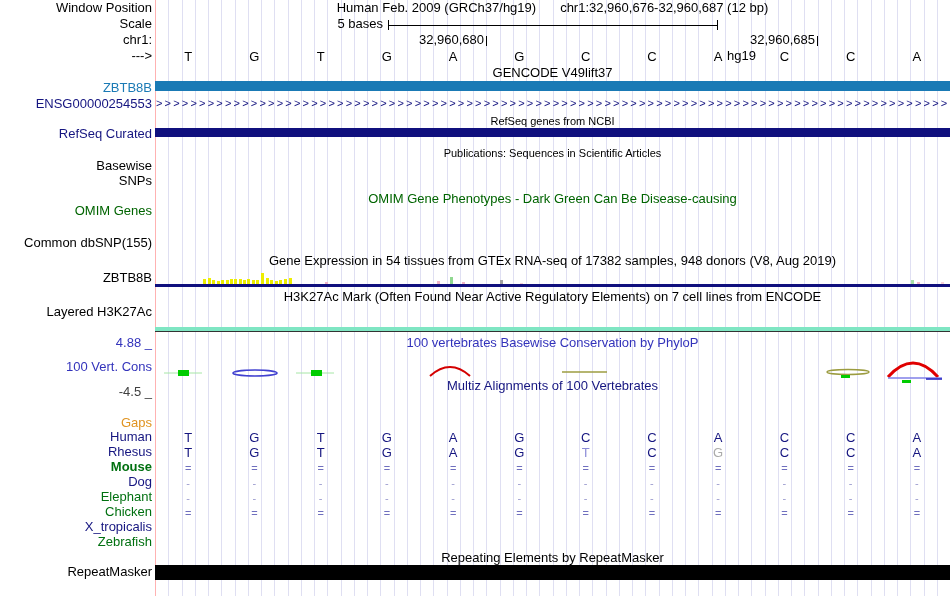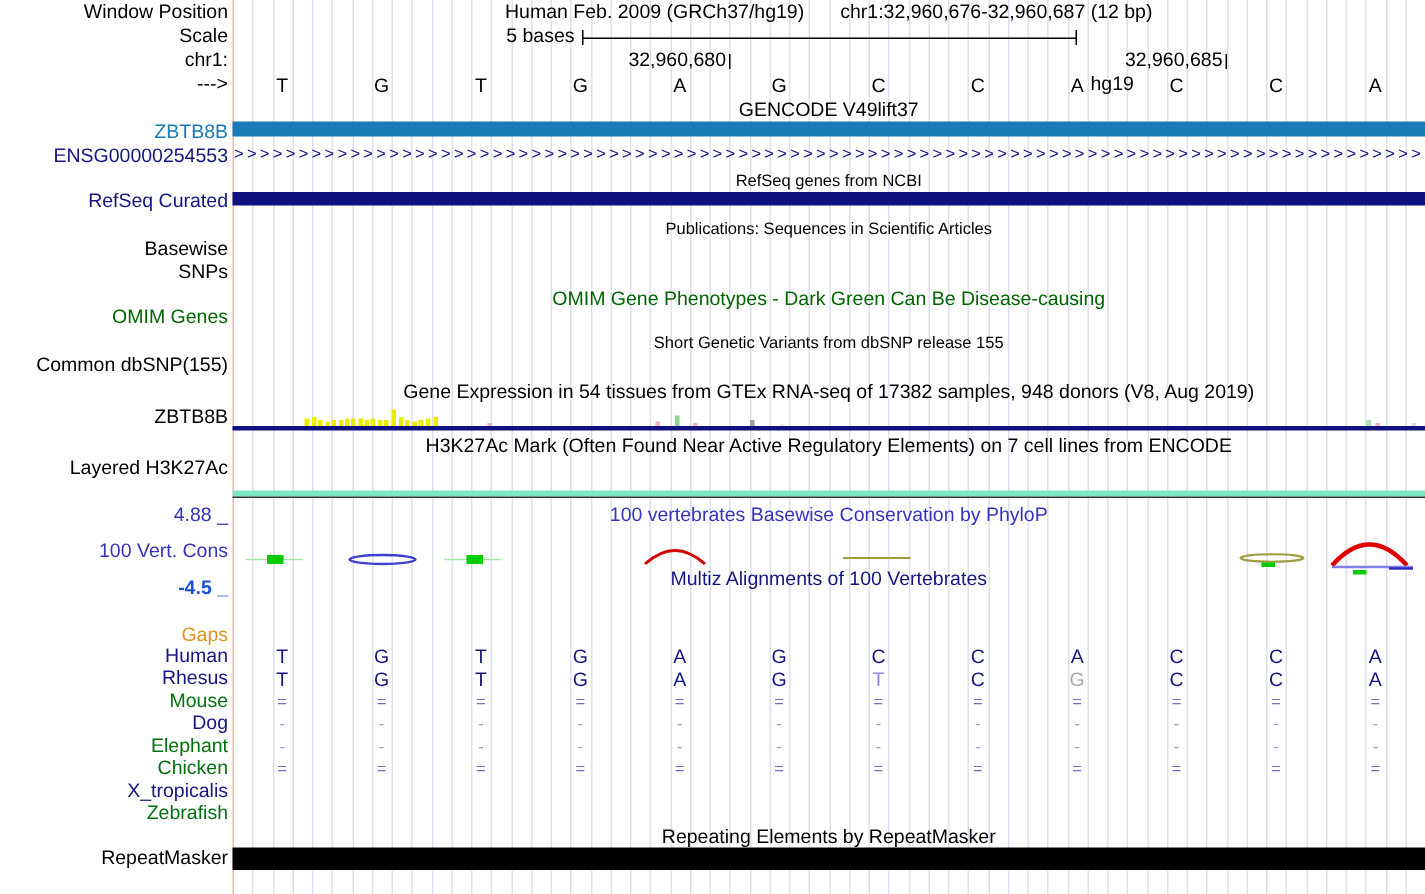--- a/index.html
+++ b/index.html
@@ -15,21 +15,21 @@
   .grid{position:absolute;top:0;width:1px;height:596px;background:#dfdff2;}
   .grid-edge{position:absolute;top:0;width:1px;height:596px;background:#ffb2b2;}
   .tick{position:absolute;width:1px;background:#000;}
   .hbar{position:absolute;left:155px;width:795px;}
   .bcol{position:absolute;text-align:center;line-height:13px;white-space:nowrap;}
   .c-blue{color:#1a7ab5;}
   .c-navy{color:#151580;}
   .c-green{color:#006400;}
   .c-orange{color:#e09422;}
   .c-consblue{color:#3333bb;}
-  .c-maroon{color:#1d4ed8;font-weight:bold;}
+  .c-maroon{color:#404040;}
   .scaleline{position:absolute;height:0;border-top:1px solid #000;}
   #arrow-row{
     position:absolute;left:156px;top:97px;width:793px;height:13px;overflow:hidden;
     color:#151580;font-size:11px;letter-spacing:2.2px;line-height:13px;white-space:nowrap;
   }
 </style>
 </head>
 <body>
 
 <div class="browser">
@@ -139,21 +139,20 @@
   <div class="llabel c-navy" style="top:128px">RefSeq Curated</div>
   <div class="hbar" style="top:128px;height:9px;background:#10107e"></div>
 
   <div class="ctitle small" style="top:147px">Publications: Sequences in Scientific Articles</div>
   <div class="llabel" style="top:160px">Basewise</div>
   <div class="llabel" style="top:175px">SNPs</div>
 
   <div class="ctitle c-green" style="top:193px">OMIM Gene Phenotypes - Dark Green Can Be Disease-causing</div>
   <div class="llabel c-green" style="top:205px">OMIM Genes</div>
 
-  <div class="ctitle small" style="top:223px">Short Genetic Variants from dbSNP release 155</div>
   <div class="llabel" style="top:237px">Common dbSNP(155)</div>
 
   <div class="ctitle" style="top:255px">Gene Expression in 54 tissues from GTEx RNA-seq of 17382 samples, 948 donors (V8, Aug 2019)</div>
   <div class="llabel" style="top:272px">ZBTB8B</div>
   <div id="gtex-bars">
       <div style="position: absolute; left: 203px; top: 279px; width: 3px; height: 5px; background: rgb(237, 237, 0);"></div>
       <div style="position: absolute; left: 208px; top: 278px; width: 3px; height: 6px; background: rgb(237, 237, 0);"></div>
       <div style="position: absolute; left: 212px; top: 280px; width: 3px; height: 4px; background: rgb(237, 237, 0);"></div>
       <div style="position: absolute; left: 217px; top: 281px; width: 3px; height: 3px; background: rgb(237, 237, 0);"></div>
       <div style="position: absolute; left: 221px; top: 280px; width: 3px; height: 4px; background: rgb(237, 237, 0);"></div>
@@ -231,21 +230,21 @@
       <div class="bcol" style="left: 287.5px; top: 446px; width: 66.25px; color: rgb(21, 21, 128); font-size: 13px;">T</div>
       <div class="bcol" style="left: 353.75px; top: 446px; width: 66.25px; color: rgb(21, 21, 128); font-size: 13px;">G</div>
       <div class="bcol" style="left: 420px; top: 446px; width: 66.25px; color: rgb(21, 21, 128); font-size: 13px;">A</div>
       <div class="bcol" style="left: 486.25px; top: 446px; width: 66.25px; color: rgb(21, 21, 128); font-size: 13px;">G</div>
       <div class="bcol" style="left: 552.5px; top: 446px; width: 66.25px; color: rgb(140, 140, 216); font-size: 13px;">T</div>
       <div class="bcol" style="left: 618.75px; top: 446px; width: 66.25px; color: rgb(21, 21, 128); font-size: 13px;">C</div>
       <div class="bcol" style="left: 685px; top: 446px; width: 66.25px; color: rgb(170, 170, 170); font-size: 13px;">G</div>
       <div class="bcol" style="left: 751.25px; top: 446px; width: 66.25px; color: rgb(21, 21, 128); font-size: 13px;">C</div>
       <div class="bcol" style="left: 817.5px; top: 446px; width: 66.25px; color: rgb(21, 21, 128); font-size: 13px;">C</div>
       <div class="bcol" style="left: 883.75px; top: 446px; width: 66.25px; color: rgb(21, 21, 128); font-size: 13px;">A</div>
-      <div class="llabel" style="top: 461px; color: rgb(0, 112, 16);">Mouse</div>
+      <div class="llabel" style="top: 461px; color: rgb(0, 112, 16); font-weight: bold;">Mouse</div>
       <div class="bcol" style="left: 155px; top: 462px; width: 66.25px; color: rgb(111, 111, 190); font-size: 11px;">=</div>
       <div class="bcol" style="left: 221.25px; top: 462px; width: 66.25px; color: rgb(111, 111, 190); font-size: 11px;">=</div>
       <div class="bcol" style="left: 287.5px; top: 462px; width: 66.25px; color: rgb(111, 111, 190); font-size: 11px;">=</div>
       <div class="bcol" style="left: 353.75px; top: 462px; width: 66.25px; color: rgb(111, 111, 190); font-size: 11px;">=</div>
       <div class="bcol" style="left: 420px; top: 462px; width: 66.25px; color: rgb(111, 111, 190); font-size: 11px;">=</div>
       <div class="bcol" style="left: 486.25px; top: 462px; width: 66.25px; color: rgb(111, 111, 190); font-size: 11px;">=</div>
       <div class="bcol" style="left: 552.5px; top: 462px; width: 66.25px; color: rgb(111, 111, 190); font-size: 11px;">=</div>
       <div class="bcol" style="left: 618.75px; top: 462px; width: 66.25px; color: rgb(111, 111, 190); font-size: 11px;">=</div>
       <div class="bcol" style="left: 685px; top: 462px; width: 66.25px; color: rgb(111, 111, 190); font-size: 11px;">=</div>
       <div class="bcol" style="left: 751.25px; top: 462px; width: 66.25px; color: rgb(111, 111, 190); font-size: 11px;">=</div>

